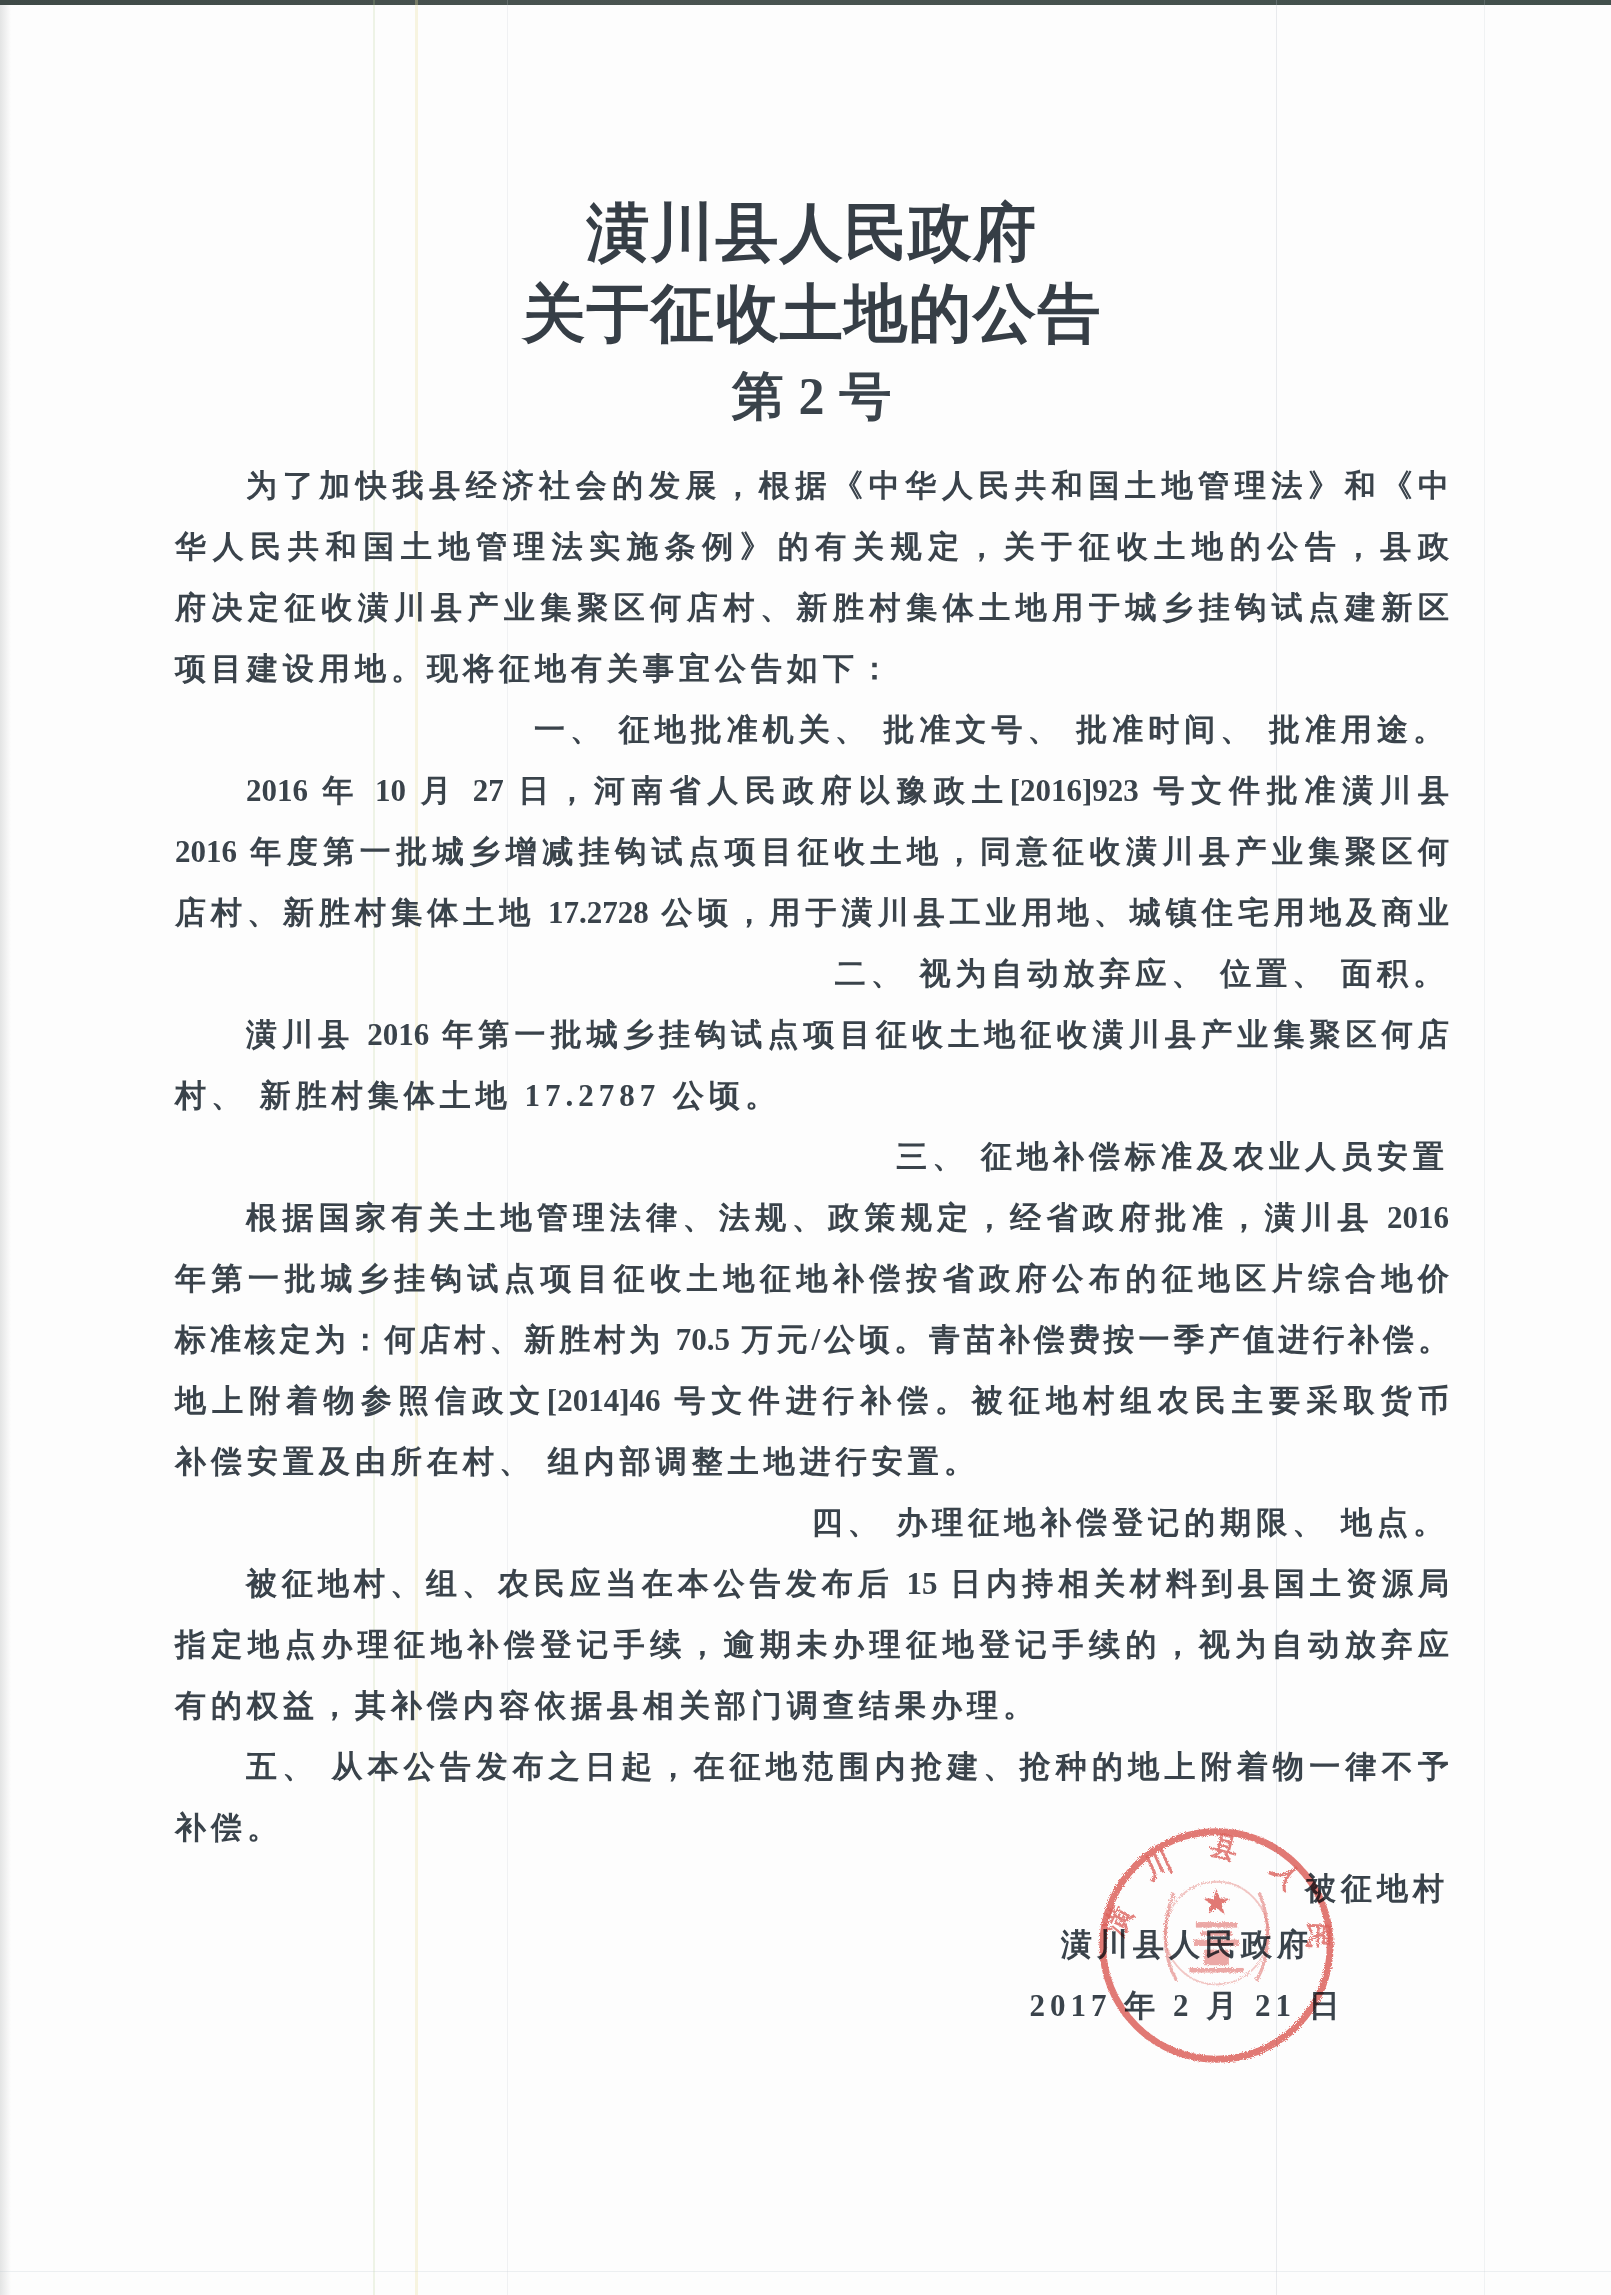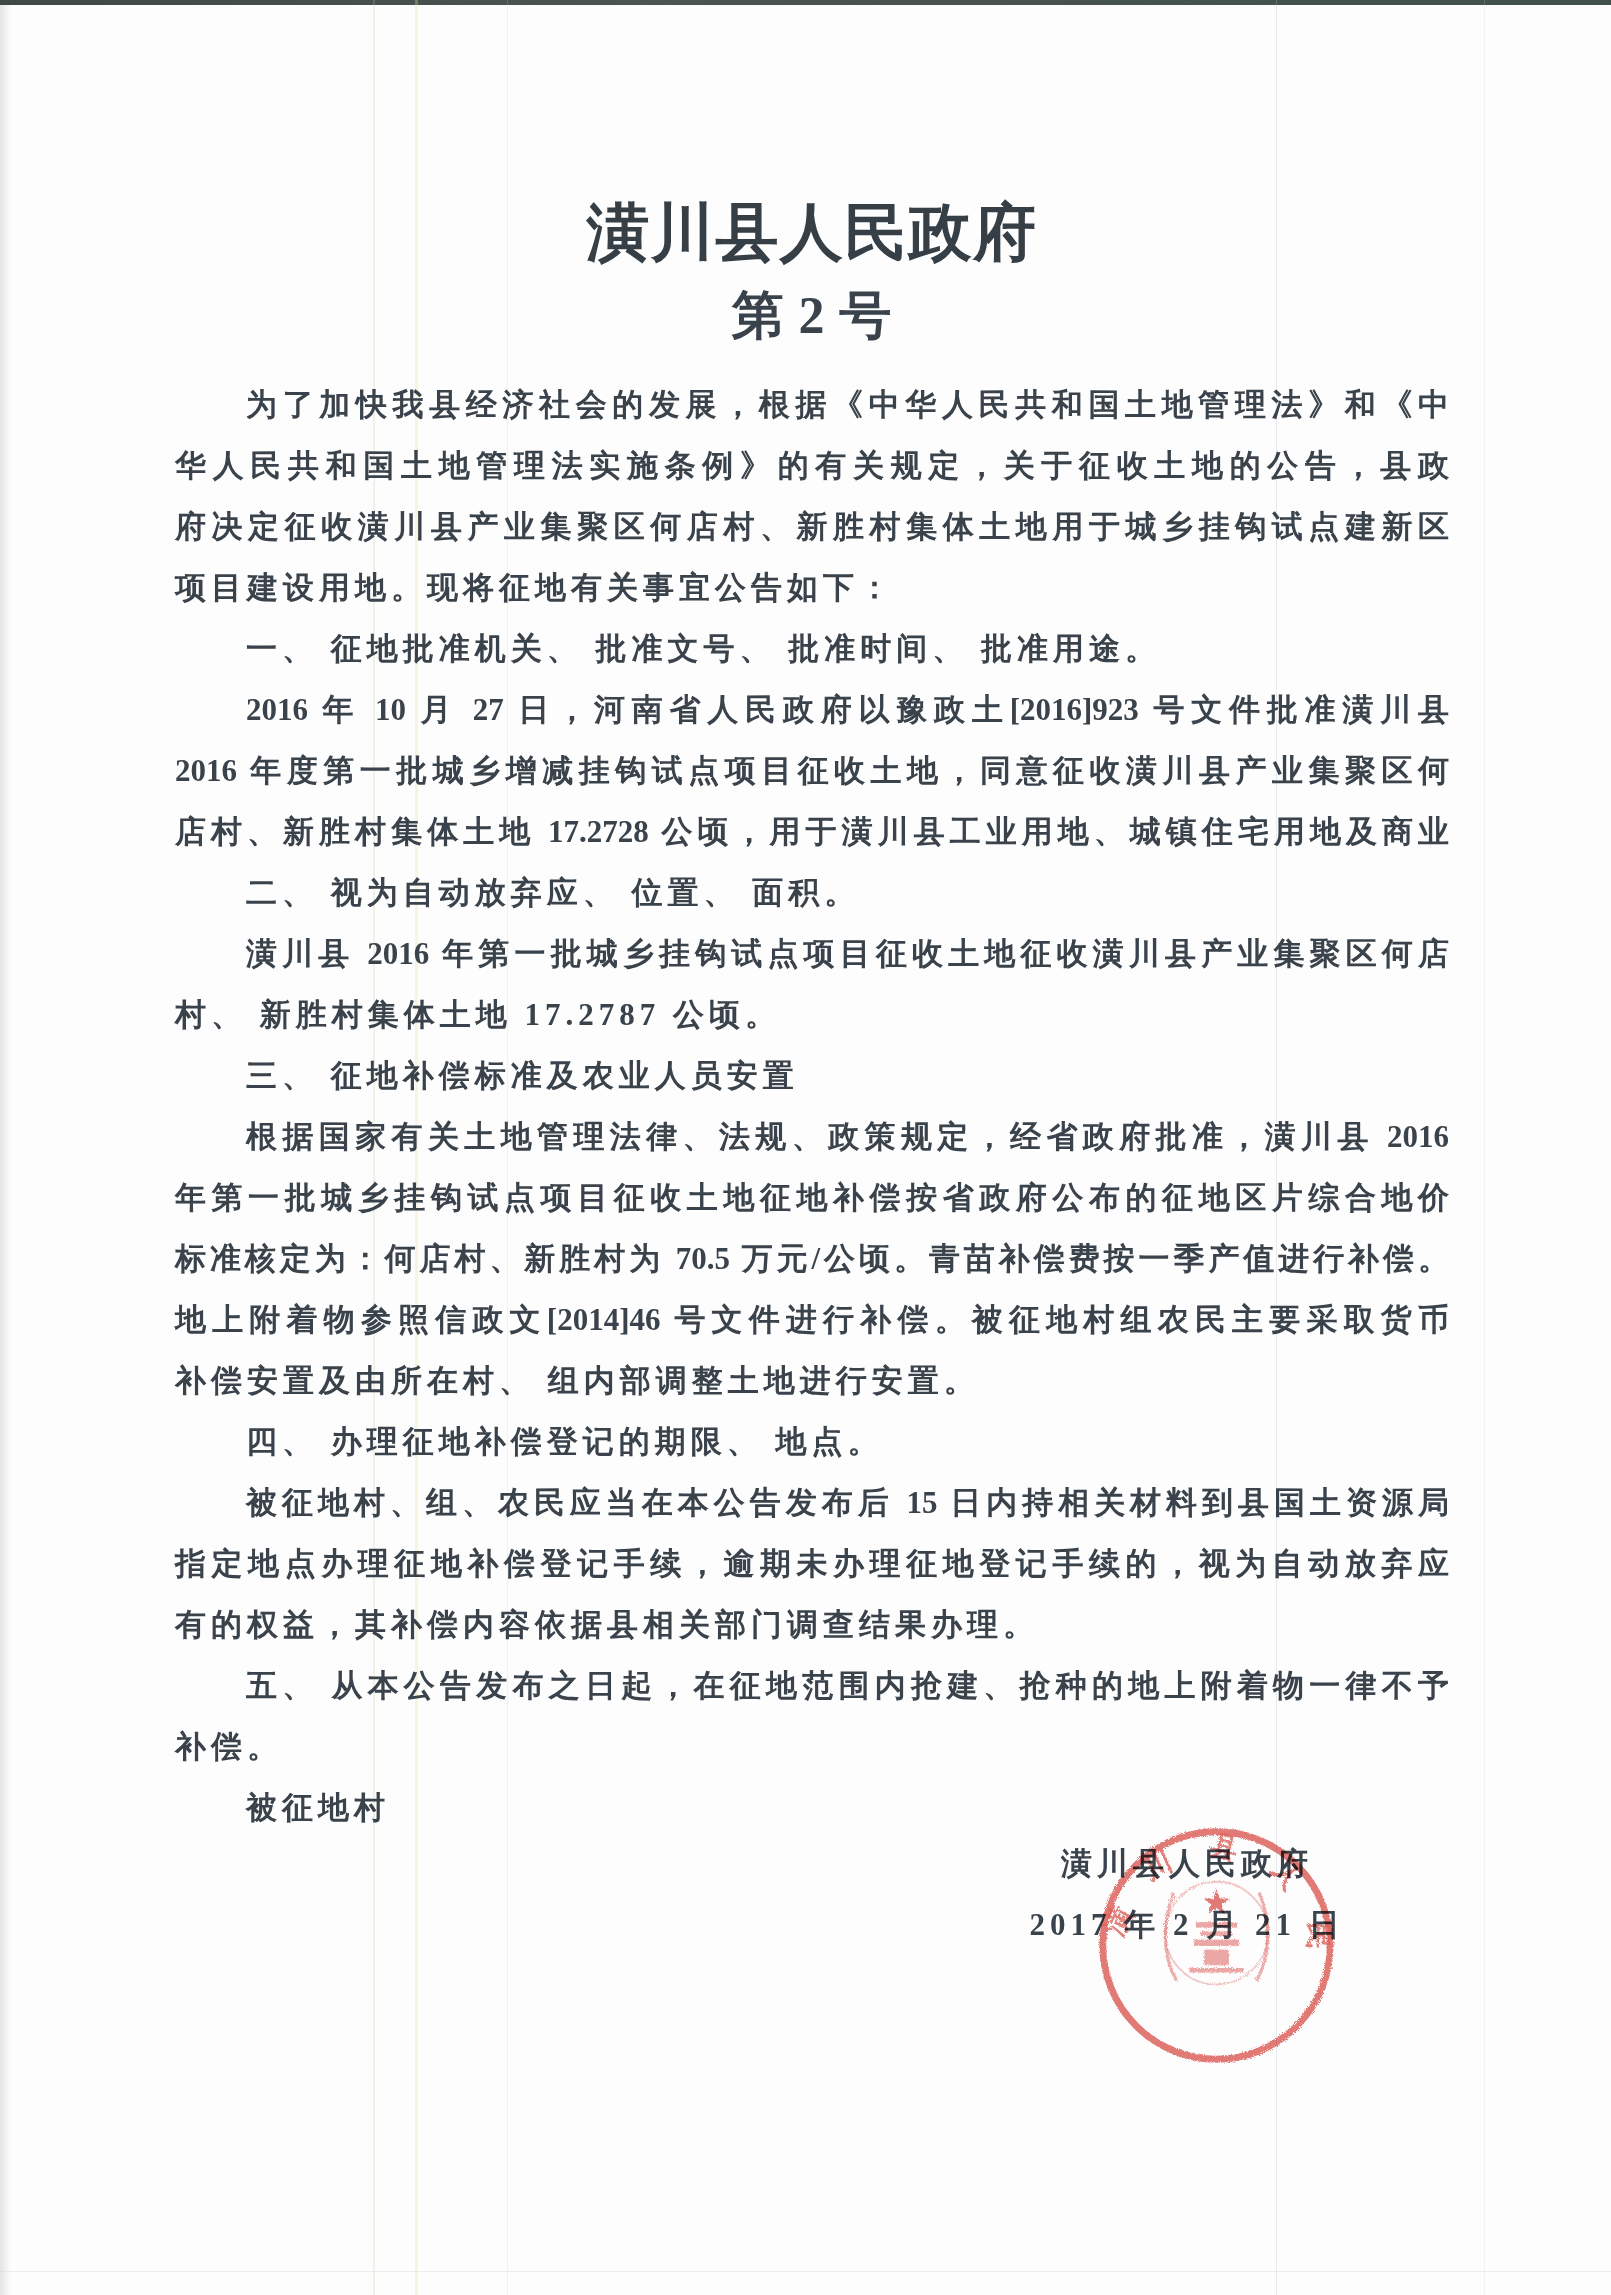--- a/index.html
+++ b/index.html
@@ -35,21 +35,21 @@
   }
   .body-block{margin-top:16.5px;}
   .bl{
     height:61px;line-height:61px;font-size:31px;font-weight:bold;
     white-space:nowrap;letter-spacing:5px;
   }
   .bl.jf{
     white-space:normal;letter-spacing:0;
     text-align:justify;text-align-last:justify;font-family:Liberation Serif, serif;
   }
-  .bl.ind{text-indent:71px;}
+  .bl.ind{text-indent:71px;text-align:right;}
 
   .sig{
     position:relative;left:1012px;transform:translateX(-50%);
     width:max-content;text-align:center;margin-top:-4.6px;
   }
   .sig .bl{letter-spacing:5px;}
 
   .seal{
     position:absolute;left:1095px;top:1824px;width:243px;height:243px;
     mix-blend-mode:multiply;opacity:0.85;
@@ -64,20 +64,21 @@
   <div class="left-edge"></div>
   <div class="streak s1"></div>
   <div class="streak s2"></div>
   <div class="streak s3"></div>
   <div class="streak s4"></div>
   <div class="streak s5"></div>
   <div class="hline"></div>
 
   <div class="doc">
     <div class="title t1">潢川县人民政府</div>
+    <div class="title t2">关于征收土地的公告</div>
     <div class="docnum">第 2 号</div>
 
     <div class="body-block">
       <div class="bl ind jf">为了加快我县经济社会的发展，根据《中华人民共和国土地管理法》和《中</div>
       <div class="bl jf">华人民共和国土地管理法实施条例》的有关规定，关于征收土地的公告，县政</div>
       <div class="bl jf">府决定征收潢川县产业集聚区何店村、新胜村集体土地用于城乡挂钩试点建新区</div>
       <div class="bl">项目建设用地。现将征地有关事宜公告如下：</div>
       <div class="bl ind">一、 征地批准机关、 批准文号、 批准时间、 批准用途。</div>
       <div class="bl ind jf">2016 年 10 月 27 日，河南省人民政府以豫政土[2016]923 号文件批准潢川县</div>
       <div class="bl jf">2016 年度第一批城乡增减挂钩试点项目征收土地，同意征收潢川县产业集聚区何</div>

